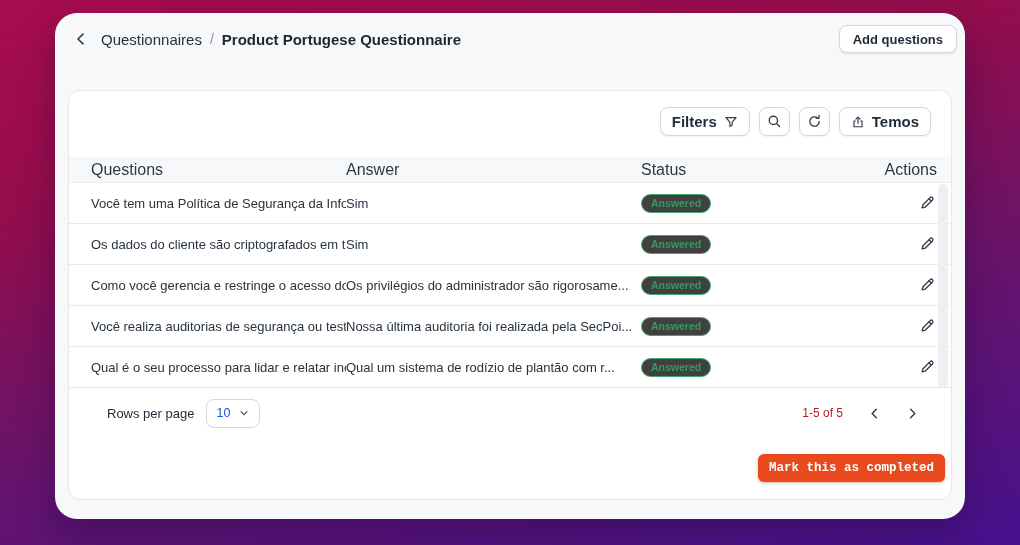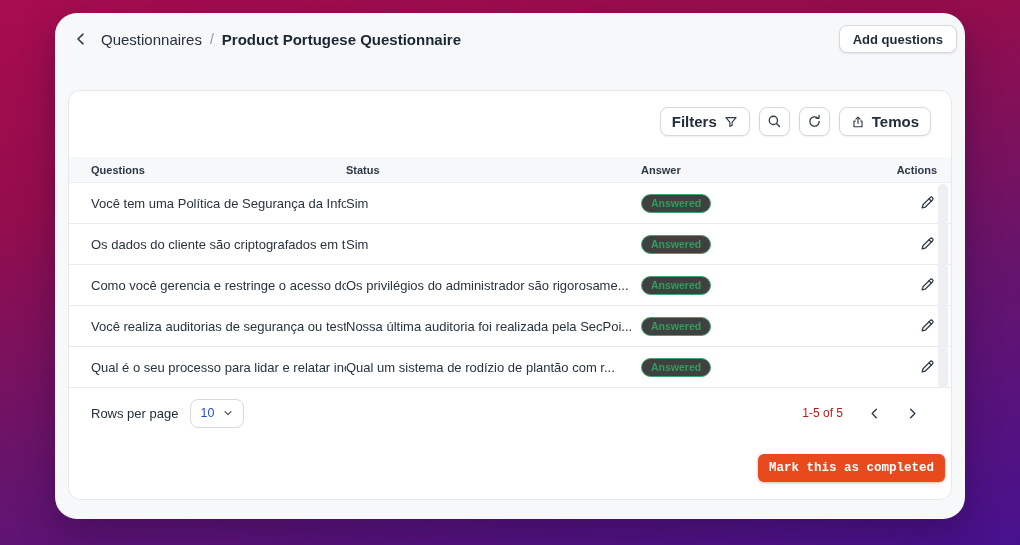--- a/index.html
+++ b/index.html
@@ -11,30 +11,30 @@
   .crumb-parent{font-size:15px;color:#25313d;cursor:pointer;}
   .crumb-sep{font-size:14px;color:#8a949e;margin:0 8px;}
   .crumb-current{font-size:15px;font-weight:bold;color:#1b2733;}
   .add-btn{margin-left:auto;height:28px;padding:0 13px;background:#fff;border:1px solid #d4d9df;border-radius:8px;font-size:13px;font-weight:bold;color:#1f2b37;box-shadow:0 1px 2px rgba(20,30,40,.10);cursor:pointer;font-family:inherit;}
   .inner-card{position:absolute;left:13px;right:13px;top:77px;bottom:19px;background:#fff;border:1px solid #e5e8ec;border-radius:12px;}
   .toolbar{position:absolute;top:16px;right:20px;display:flex;gap:9px;align-items:center;}
   .tbtn{height:29px;display:inline-flex;align-items:center;gap:7px;padding:0 11px;background:#fff;border:1px solid #d4d9df;border-radius:8px;font-size:15px;font-weight:bold;color:#222e3a;box-shadow:0 1px 2px rgba(20,30,40,.07);cursor:pointer;font-family:inherit;box-sizing:border-box;}
   .tbtn.iconic{width:31px;padding:0;justify-content:center;}
   .icon{display:inline-flex;align-items:center;justify-content:center;color:#2f3b47;}
   .thead{position:absolute;left:0;right:0;top:66px;height:26px;background:#f7f8fa;display:grid;grid-template-columns:255px 295px 1fr 90px;align-items:center;padding:0 14px 0 22px;box-sizing:border-box;border-bottom:1px solid #eceef1;}
-  .th{font-size:11px;font-weight:bold;color:#2c3844;}
+  .th{font-size:16px;font-weight:normal;color:#2c3844;}
   .th.actions{text-align:right;}
   .tbody{position:absolute;left:0;right:0;top:92px;}
   .row{height:41px;display:grid;grid-template-columns:255px 295px 1fr 90px;align-items:center;padding:0 14px 0 22px;box-sizing:border-box;border-bottom:1px solid #e8eaee;font-size:13px;color:#27333f;}
   .cell-q,.cell-a{white-space:nowrap;overflow:hidden;padding-right:18px;}
   .badge{display:inline-flex;align-items:center;height:19px;padding:0 9px;border:1px solid #41a76c;border-radius:10px;color:#2d9e5b;font-size:10.5px;font-weight:bold;background:#404040;box-sizing:border-box;}
   .cell-actions{text-align:right;}
   .pencil-btn{background:none;border:none;padding:0;width:20px;height:20px;color:#2f3b47;cursor:pointer;display:inline-flex;align-items:center;justify-content:center;}
   .scroll-strip{position:absolute;right:3px;top:93px;width:10px;height:204px;background:#edeff2;border-radius:5px;}
-  .table-footer{position:absolute;left:0;right:0;top:306px;height:32px;display:flex;align-items:center;padding:0 30px 0 22px;box-sizing:border-box;text-align:center;}
+  .table-footer{position:absolute;left:16px;right:0;top:306px;height:32px;display:flex;align-items:center;padding:0 30px 0 22px;box-sizing:border-box;text-align:center;}
   .rpp-label{font-size:13px;color:#222e3a;}
   .rpp-select{margin-left:12px;width:54px;height:29px;border:1px solid #d4d9df;border-radius:8px;display:inline-flex;align-items:center;justify-content:center;gap:8px;font-size:12.5px;color:#1d4ed8;cursor:pointer;background:#fff;box-sizing:border-box;}
   .range{margin-left:auto;font-size:12px;font-weight:normal;color:#b91c1c;}
   .pg-btn{background:none;border:none;padding:0;width:18px;height:18px;color:#9aa3ad;display:inline-flex;align-items:center;justify-content:center;cursor:pointer;}
   .pg-prev{margin-left:22px;}
   .pg-next{margin-left:20px;}
   .complete-btn{position:absolute;right:6px;bottom:17px;height:28px;padding:0 11px;background:#e8491d;border:none;border-radius:6px;color:#fff;font-size:12.5px;font-weight:bold;cursor:pointer;font-family:Liberation Mono, monospace;box-shadow:0 1px 3px rgba(150,40,0,.35);}
   svg{display:block;}
 </style>
 </head>
@@ -91,22 +91,22 @@
                 <polyline points="5.6,4.8 8,2.4 10.4,4.8"></polyline>
                 <path d="M5 6.8H3.4v6.6h9.2V6.8H11"></path>
               </svg>
           </span>
           <span>Temos</span>
         </button>
       </div>
 
       <div class="thead">
         <span class="th">Questions</span>
+        <span class="th">Answer</span>
         <span class="th">Status</span>
-        <span class="th">Answer</span>
         <span class="th actions">Actions</span>
       </div>
 
       <div class="tbody">
   <div class="row">
     <span class="cell-q">Você tem uma Política de Segurança da Inform...</span>
     <span class="cell-a">Sim</span>
     <span>
       <span class="badge">Answered</span>
     </span>

